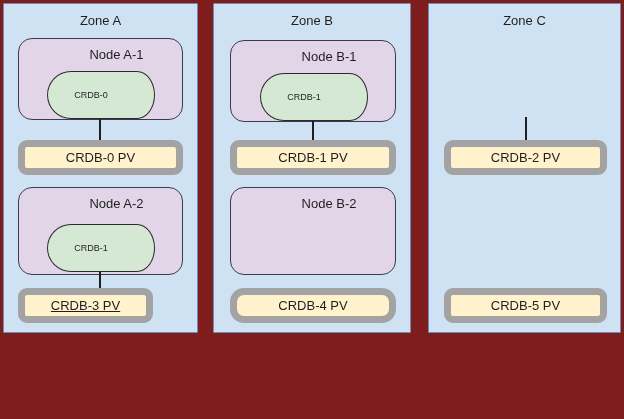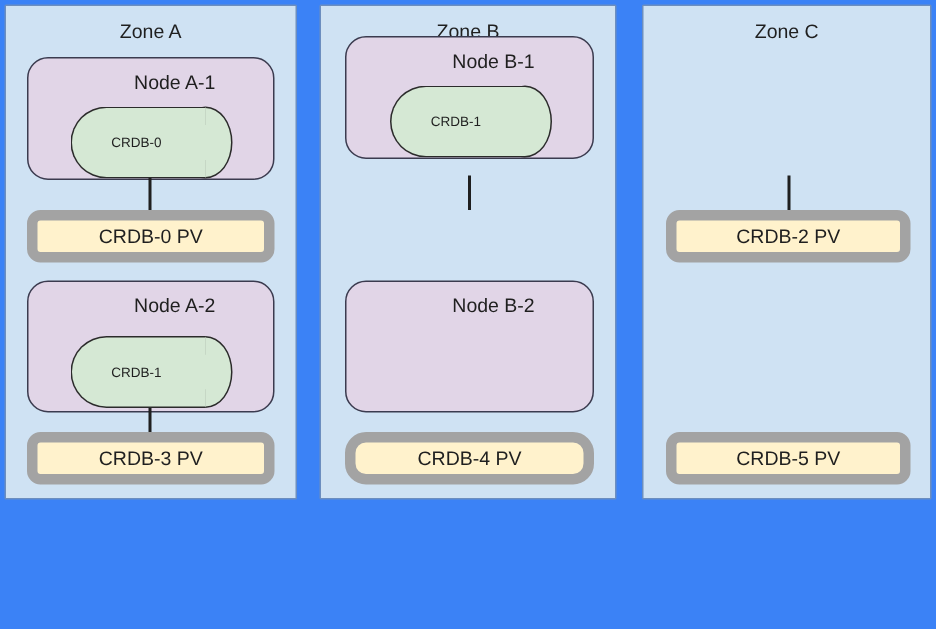--- a/index.html
+++ b/index.html
@@ -4,21 +4,21 @@
 <style>
   html, body {
     margin: 0;
     padding: 0;
     background: #000000;
   }
   #canvas {
     position: relative;
     width: 624px;
     height: 419px;
-    background: #3b82f6;
+    background: #7f1d1d;
     overflow: hidden;
     font-family: "Liberation Sans", sans-serif;
   }
 
   .zone {
     position: absolute;
     top: 3px;
     height: 330px;
     background: #cfe2f3;
     border: 1px solid #6c8ebf;
@@ -144,36 +144,37 @@
     <div class="node" style="left:14px; top:183px; width:165px; height:88px;">
       <div class="node-title">Node A-2</div>
       <div class="cyl" style="left:28px; top:36px;">
         <div class="cyl-cap"></div>
         <div class="cyl-body"></div>
         <div class="cyl-label">CRDB-1</div>
       </div>
     </div>
     <div class="connector" style="left:95px; top:268px; height:18px;"></div>
 
-    <div class="pv" style="left:14px; top:284px; width:165px;">CRDB-3 PV</div>
+    <div class="pv" style="left:14px; top:284px; width:135px;text-decoration:underline;">CRDB-3 PV</div>
   </div>
 
   <div class="zone" style="left:213px; width:198px;">
     <div class="zone-title">Zone B</div>
 
-    <div class="node" style="left:16px; top:20px; width:166px; height:82px;">
+    <div class="node" style="left:16px; top:36px; width:166px; height:82px;">
       <div class="node-title">Node B-1</div>
       <div class="cyl" style="left:29px; top:32px;">
         <div class="cyl-cap"></div>
         <div class="cyl-body"></div>
         <div class="cyl-label">CRDB-1</div>
       </div>
     </div>
     <div class="connector" style="left:98px; top:113px; height:23px;"></div>
 
+    <div class="pv" style="left:16px; top:136px; width:166px;">CRDB-1 PV</div>
 
     <div class="node" style="left:16px; top:183px; width:166px; height:88px;">
       <div class="node-title">Node B-2</div>
     </div>
 
     <div class="pv" style="left:16px; top:284px; width:166px;border-radius:14px;">CRDB-4 PV</div>
   </div>
 
   <div class="zone" style="left:428px; width:193px;">
     <div class="zone-title">Zone C</div>

